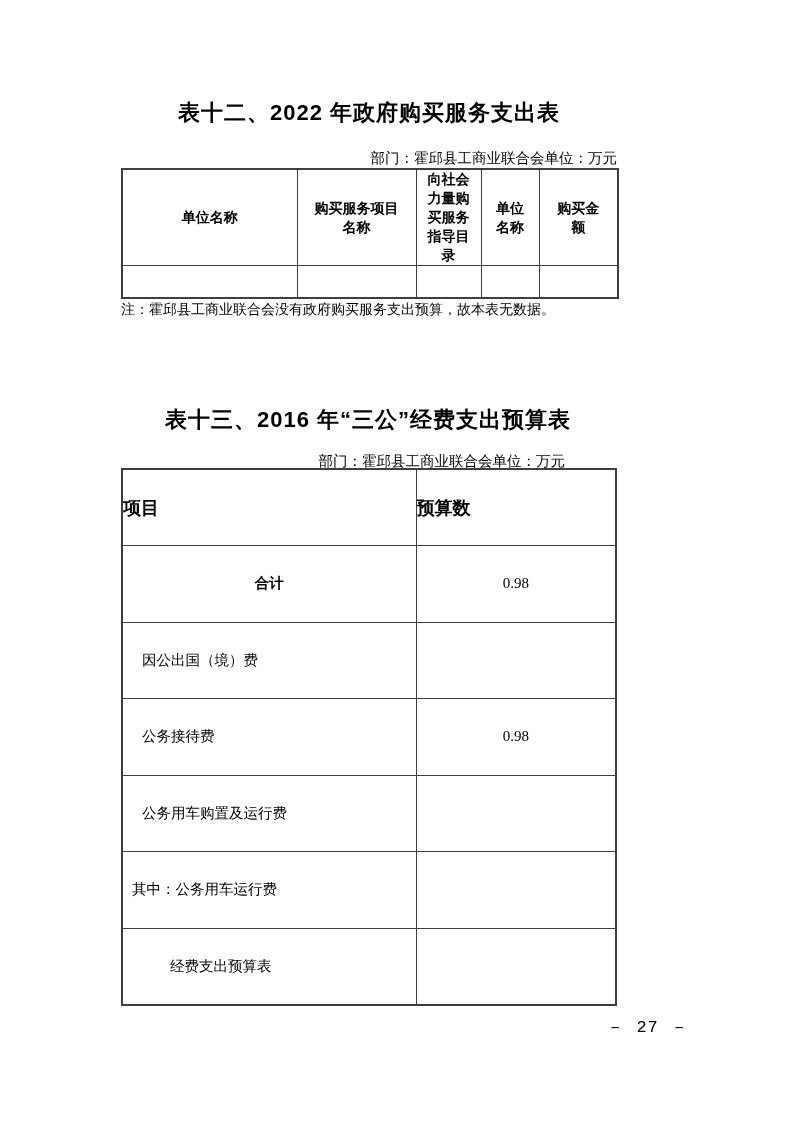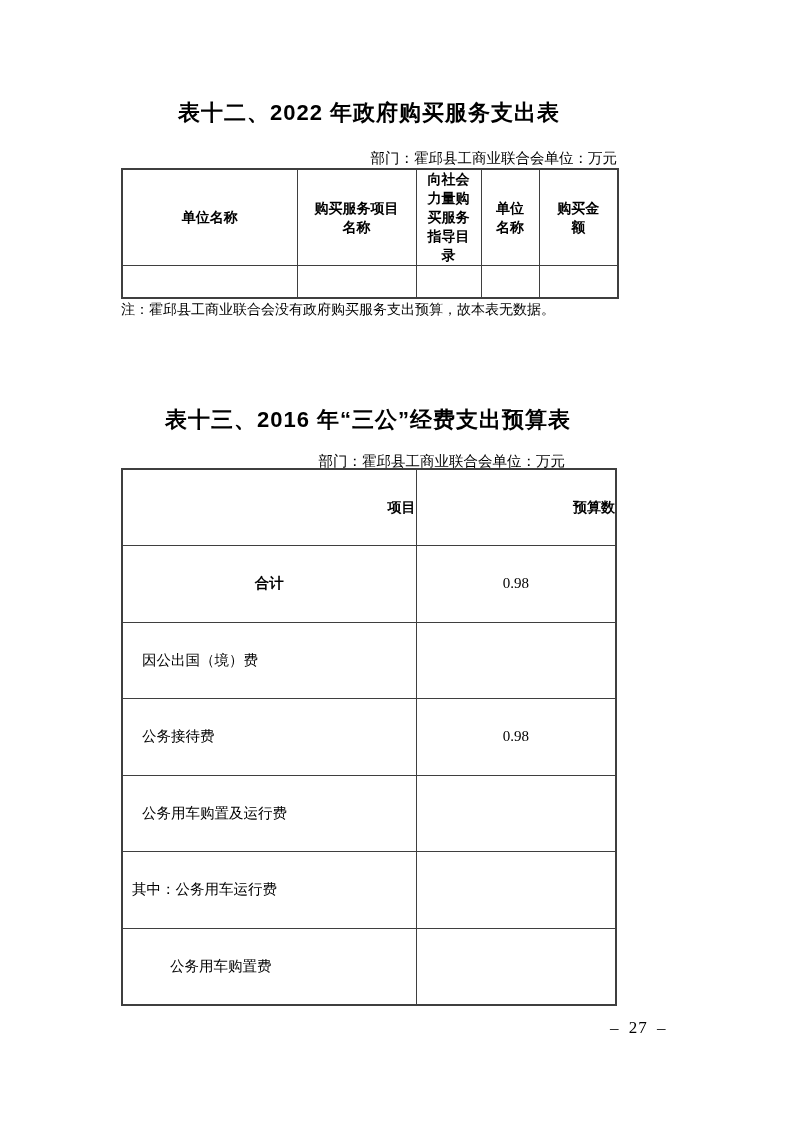--- a/index.html
+++ b/index.html
@@ -50,41 +50,42 @@
     font-family:"Liberation Sans","DejaVu Sans",sans-serif;
     font-weight:bold; font-size:14px; line-height:19px;
     text-align:center; padding:0 11px;
   }
 
   
   #table-13 { top:468px; width:494px; border:2px solid #3f3f3f; }
   #table-13 tr { height:76.5px; }
   #table-13 td.hcell {
     font-family:"Liberation Sans","DejaVu Sans",sans-serif;
-    font-weight:bold; font-size:14px; text-align:right;margin-left:8px;
+    font-weight:bold; font-size:18px; text-align:left;margin-left:8px;
   }
   #table-13 td.item-cell { font-size:14.5px; text-align:left; padding-left:19px; }
   #table-13 tr.row-total td.item-cell {
     text-align:center; padding-left:0;
     font-family:"Liberation Sans","DejaVu Sans",sans-serif;
     font-weight:bold;
   }
   #table-13 tr.row-indent1 td.item-cell { padding-left:9px; }
   #table-13 tr.row-indent2 td.item-cell { padding-left:47px; }
   #table-13 td.value-cell { font-size:15px; text-align:center; }
 
   .table-note {
     position:absolute; left:121px; top:301px;
     font-size:14px; line-height:17px;
     white-space:nowrap;
   }
   .page-number {
     position:absolute; left:610px; top:1018px;
     font-size:17px; letter-spacing:1px; word-spacing:4px;
     white-space:nowrap;
+    font-family:Liberation Mono, monospace;
   }
 </style>
 </head>
 <body>
 
 <div class="page">
 
   <div class="doc-title" id="title-t12">表十二、2022 年政府购买服务支出表</div>
 
   <div class="meta-row" id="meta-t12">
@@ -151,21 +152,21 @@
       </tr>
       <tr>
         <td class="item-cell">公务用车购置及运行费</td>
         <td class="value-cell"></td>
       </tr>
       <tr class="row-indent1">
         <td class="item-cell">其中：公务用车运行费</td>
         <td class="value-cell"></td>
       </tr>
       <tr class="row-indent2">
-        <td class="item-cell">公务用车购置费</td>
+        <td class="item-cell">经费支出预算表</td>
         <td class="value-cell"></td>
       </tr>
     </tbody>
   </table>
 
   <div class="page-number">– 27 –</div>
 
 </div>
 
 </body></html>

